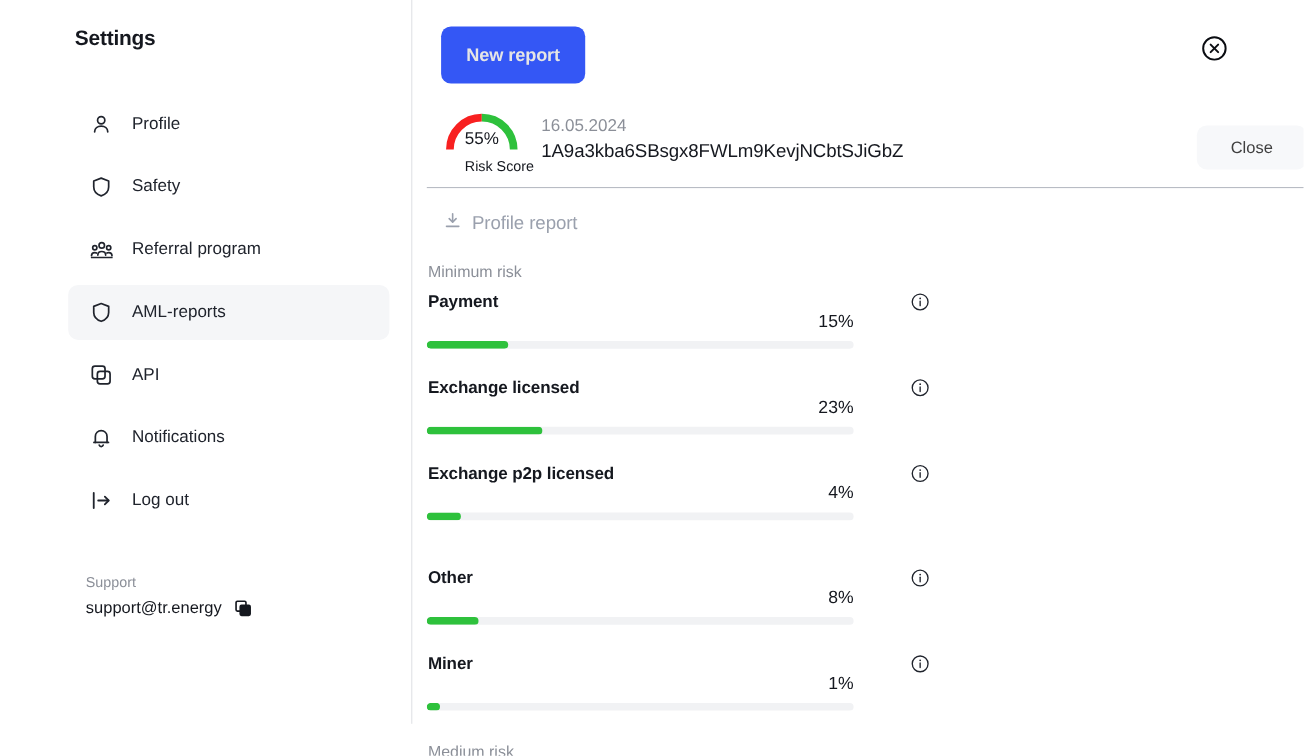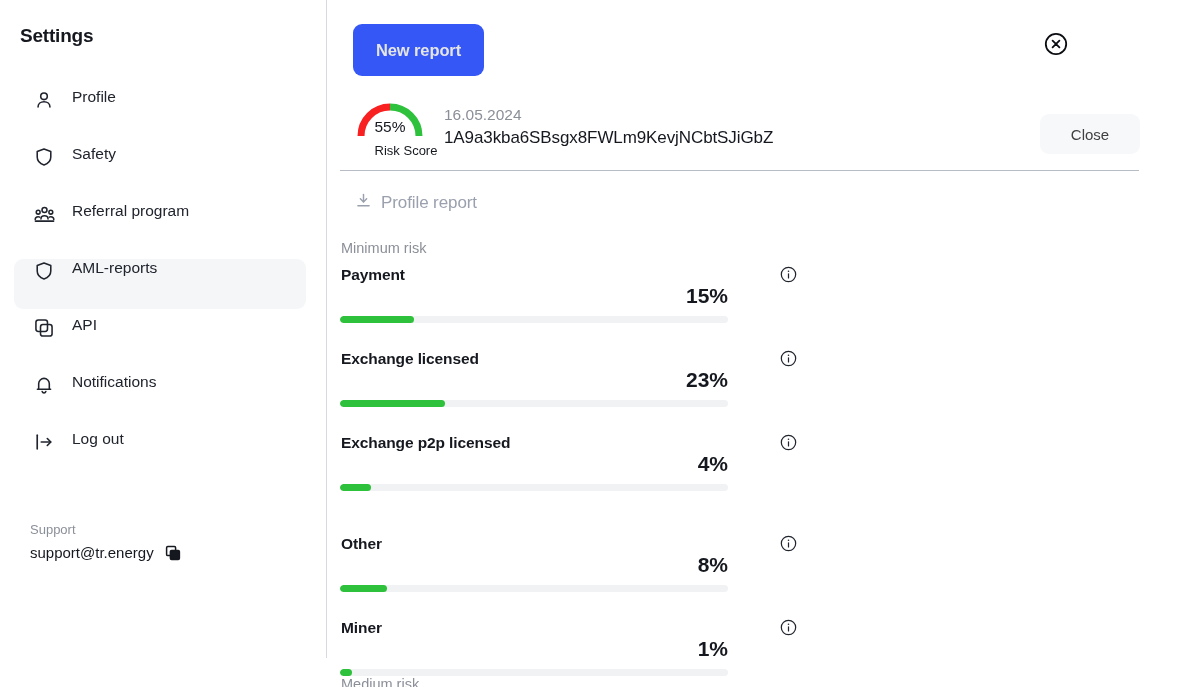--- a/index.html
+++ b/index.html
@@ -2,39 +2,39 @@
 <html><head>
 <meta charset="utf-8">
 <style>
   * { box-sizing: border-box; margin: 0; padding: 0; }
   html, body {
     width: 1185px; height: 687px;
     background: #ffffff;
     font-family: "Liberation Sans", sans-serif;
     overflow: hidden;
   }
-  .app { display: flex; width: 1096px; height: 687px; position: relative; }
+  .app { display: flex; width: 1096px; height: 687px; position: relative; margin-left: 48px; }
 
   
   .sidebar {
     width: 327px; height: 687px; flex: 0 0 327px;
     position: relative; background: #fff;
   }
   .sidebar-border {
     position: absolute; left: 326px; top: 0; width: 1px; height: 658px;
     background: #d7d9de;
   }
   .settings-title {
     position: absolute; left: 20px; top: 25px;
     font-size: 19px; font-weight: bold; color: #15181f;
     letter-spacing: -0.2px;
   }
   .nav { position: absolute; left: 14px; top: 88px; width: 292px; }
   .nav-item {
-    display: flex; gap: 16px;
+    display: flex; align-items: center; gap: 16px;
     height: 50px; padding: 0 18px; border-radius: 9px;
     cursor: pointer; color: #20242d;
   }
   .nav-item.active { background: #f5f6f8; }
   .nav-item .ico {
     width: 24px; height: 24px; flex: 0 0 24px;
     display: flex; align-items: center; justify-content: center;
   }
   .nav-item .lbl { font-size: 15.5px; color: #20242d; }
   .nav-gap { height: 7px; }
@@ -111,21 +111,21 @@
   .risk-row { margin-bottom: 10px; position: relative; }
   .risk-top {
     display: flex; align-items: baseline;
     width: 389px; padding: 0 1px; flex-direction: column;
   }
   .risk-name {
     font-size: 15.5px; font-weight: bold; color: #15181f;
     letter-spacing: -0.1px;
   }
   .risk-pct {
-    margin-left: auto; font-size: 21px; font-weight: bold; color: #15181f;
+    margin-left: auto; font-size: 16px; font-weight: normal; color: #15181f;
   }
   .risk-bar {
     margin-top: 8px; width: 388px; height: 7px;
     background: #f1f2f4; border-radius: 4px; overflow: hidden;
   }
   .risk-fill { height: 7px; background: #2ec13c; border-radius: 4px; }
   .info-icon {
     position: absolute; right: -27px; top: 0px;
     width: 17px; height: 17px; cursor: pointer;
   }

